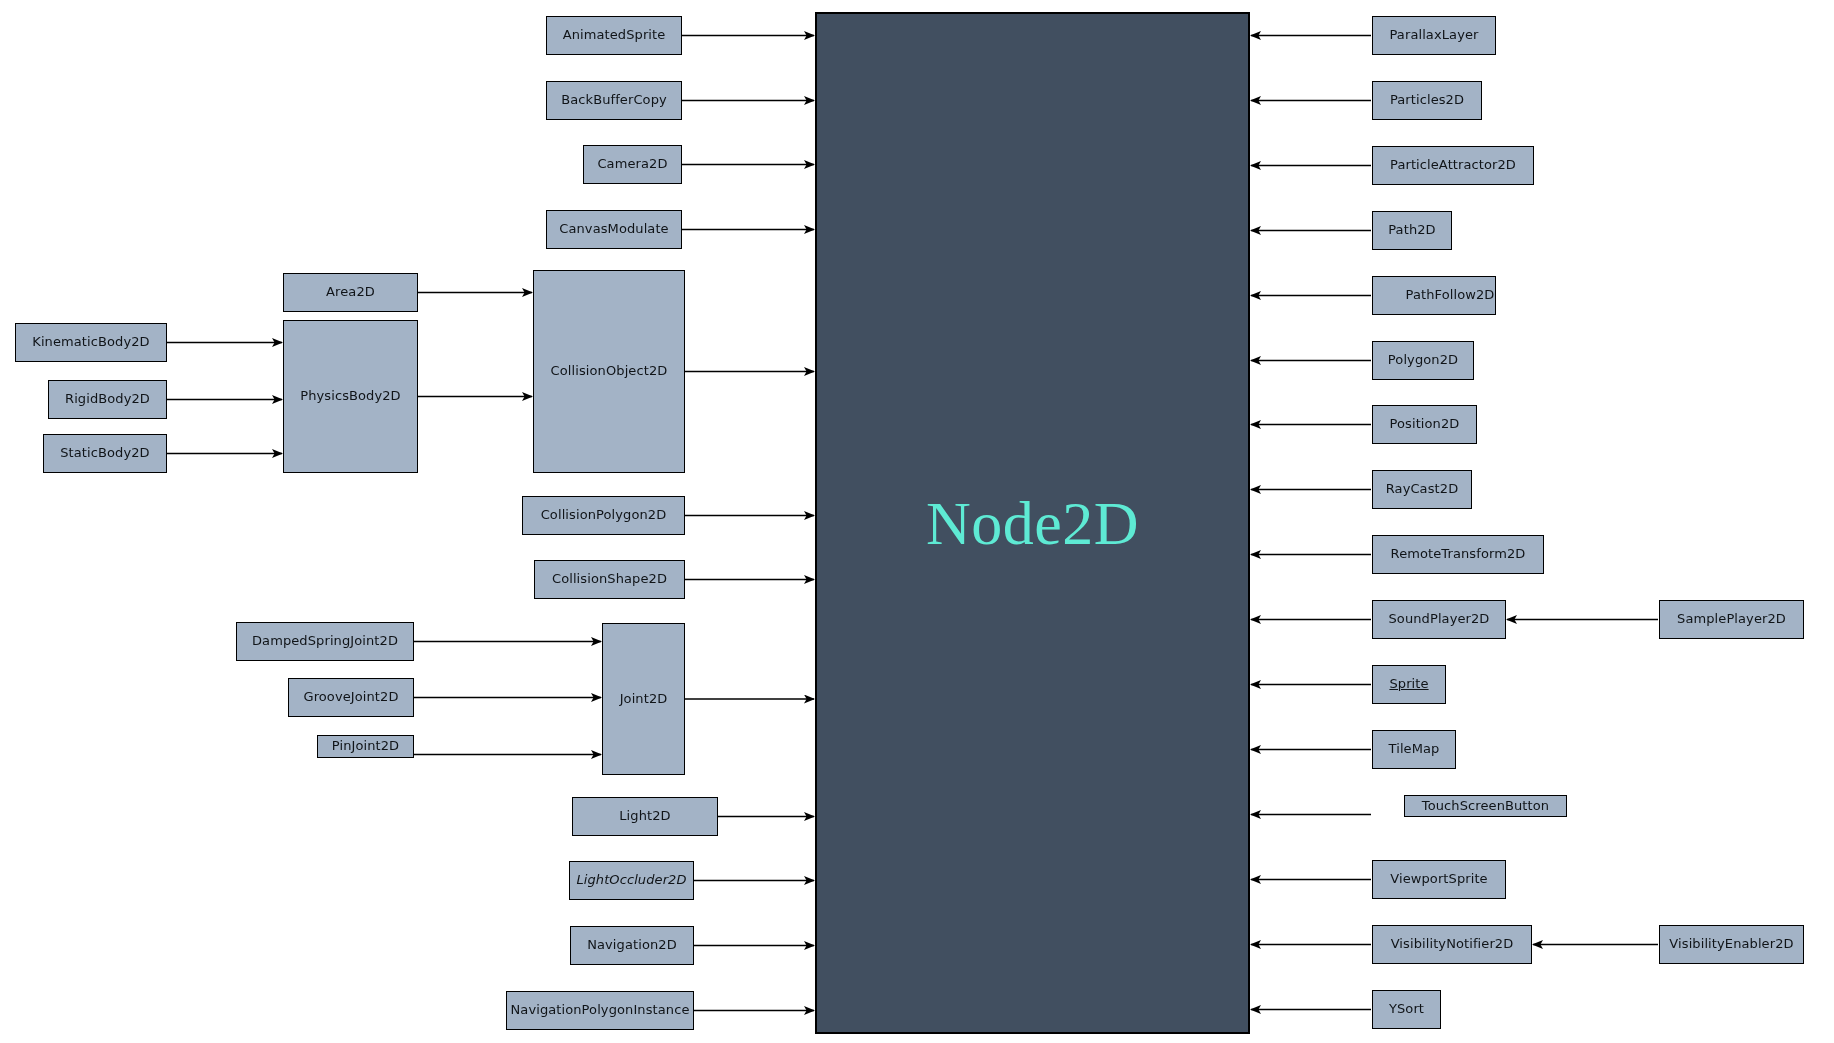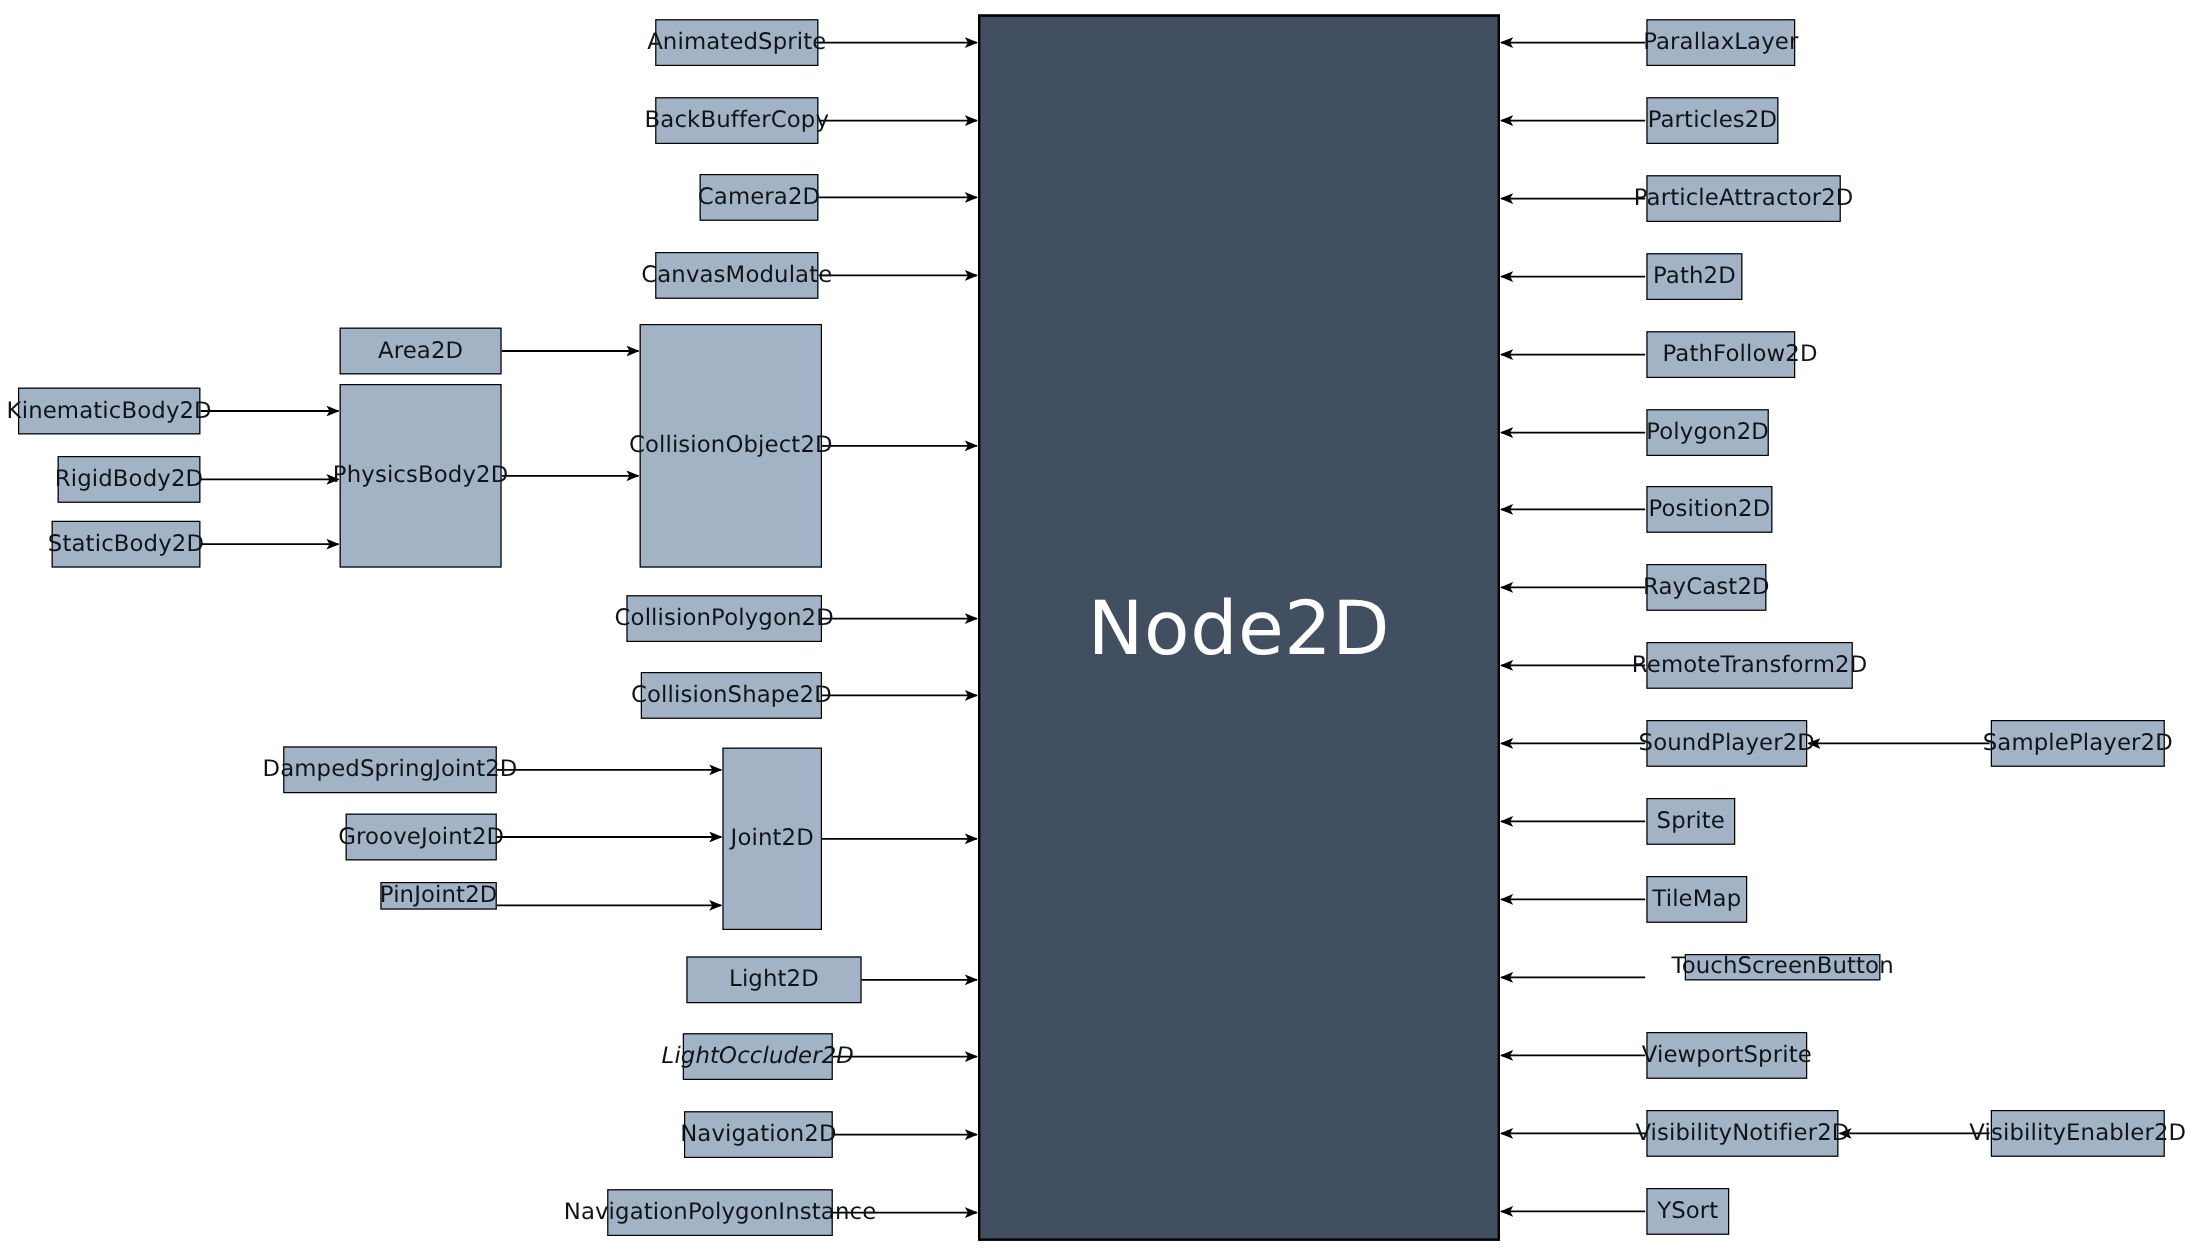--- a/index.html
+++ b/index.html
@@ -28,36 +28,37 @@
   .node {
     position: absolute;
     box-sizing: border-box;
     background: #a3b3c6;
     border: 1.6px solid #000000;
     display: flex;
     align-items: center;
     justify-content: center;
     text-align: center;
     color: #101418;
-    font-size: 19px;
+    font-size: 13px;
     letter-spacing: 0.1px;
     line-height: 1.15;
     padding: 0 4px;
   }
   .node-center {
     position: absolute;
     box-sizing: border-box;
     background: #414f60;
     border: 2px solid #000000;
     display: flex;
     align-items: center;
     justify-content: center;
-    color: #ffffff;
+    color: #5eead4;
     font-size: 62px;
     letter-spacing: 0.5px;
+    font-family: Liberation Serif, serif;
   }
 </style>
 </head>
 <body>
 
 <div id="canvas">
   <svg class="wires" id="wires" viewBox="0 0 1834 1043">
     <defs>
       <marker id="arrow" markerWidth="11" markerHeight="9" refX="10" refY="4.5" orient="auto" markerUnits="userSpaceOnUse">
         <path d="M0,0 L11,4.5 L0,9 L2.6,4.5 z" fill="#000000"></path>
@@ -195,21 +196,21 @@
       </div>
       <div class="node" style="left: 1372px; top: 470px; width: 100px; height: 39px;">
         <span>RayCast2D</span>
       </div>
       <div class="node" style="left: 1372px; top: 535px; width: 172px; height: 39px;">
         <span>RemoteTransform2D</span>
       </div>
       <div class="node" style="left: 1372px; top: 600px; width: 134px; height: 39px;">
         <span>SoundPlayer2D</span>
       </div>
-      <div class="node" style="left: 1372px; top: 665px; width: 74px; height: 39px;">
+      <div class="node" style="left: 1372px; top: 665px; width: 74px; height: 39px; text-decoration: underline;">
         <span>Sprite</span>
       </div>
       <div class="node" style="left: 1372px; top: 730px; width: 84px; height: 39px;">
         <span>TileMap</span>
       </div>
       <div class="node" style="left: 1404px; top: 795px; width: 163px; height: 22px;">
         <span>TouchScreenButton</span>
       </div>
       <div class="node" style="left: 1372px; top: 860px; width: 134px; height: 39px;">
         <span>ViewportSprite</span>

